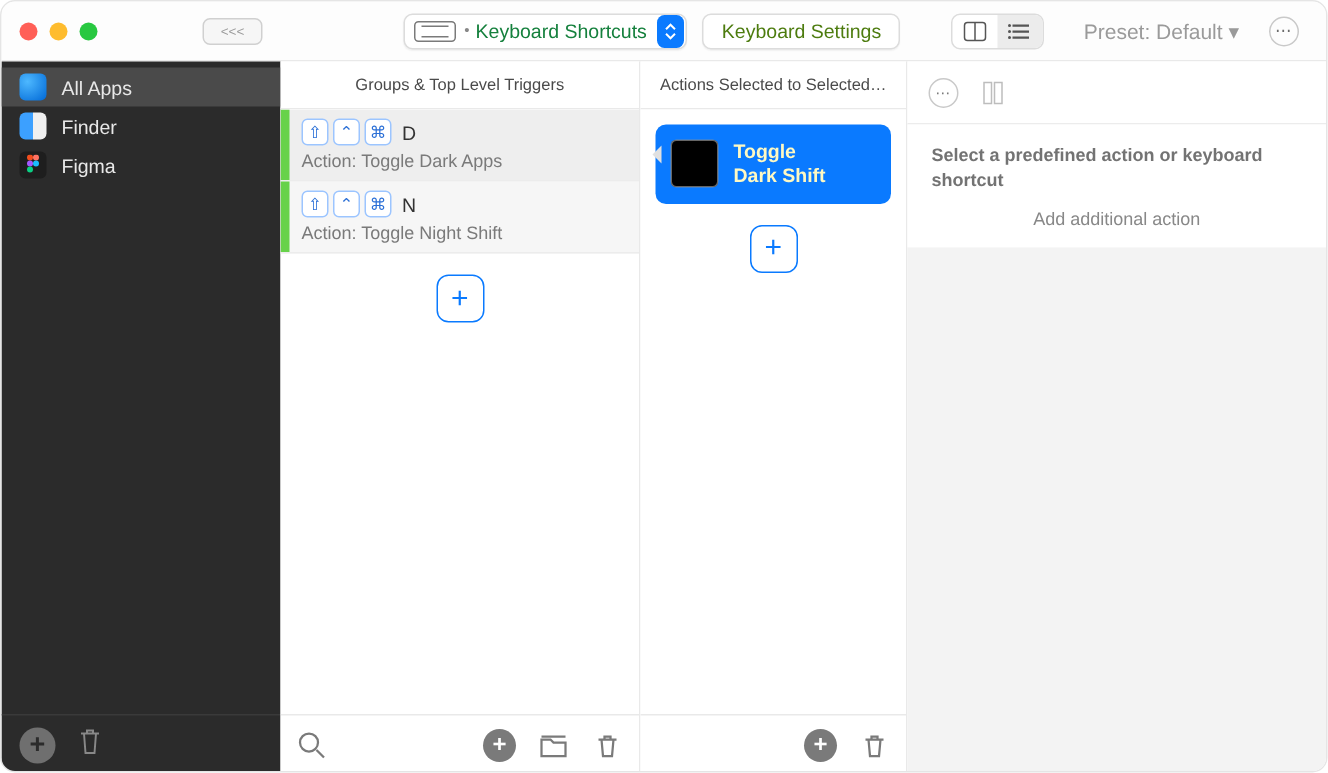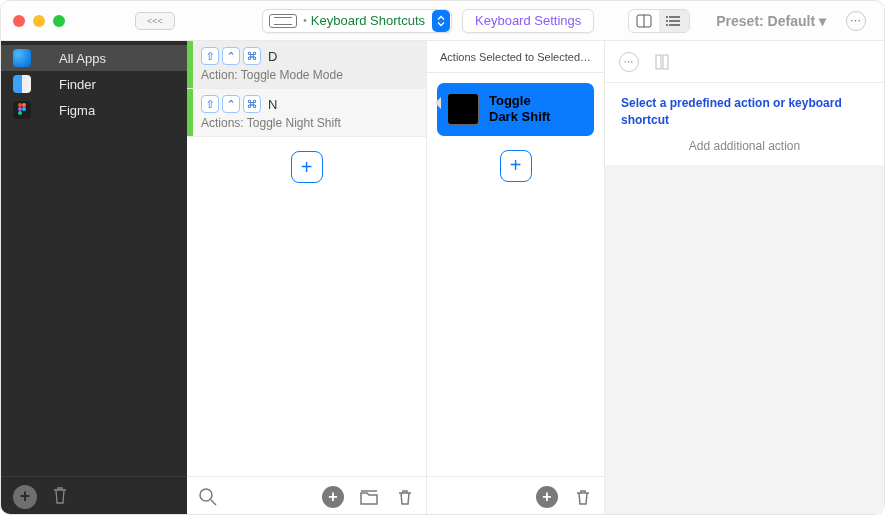--- a/index.html
+++ b/index.html
@@ -13,30 +13,30 @@
 .chevbox{margin-left:50px;width:40px;height:18px;border:1px solid #d0d0d0;border-radius:5px;display:flex;align-items:center;justify-content:center;font-size:9px;color:#9a9a9a;background:#f6f6f6}
 .spacer{flex:1}
 .toolbar-group{display:flex;align-items:center;gap:10px}
 .popup-btn{display:flex;align-items:center;height:24px;border:1px solid #dcdcdc;border-radius:6px;background:#fff;box-shadow:0 0.5px 1px rgba(0,0,0,0.05)}
 .popup-btn .kb-icon{width:28px;height:14px;margin:0 6px;border:1px solid #7a7a7a;border-radius:3px;position:relative;display:flex;align-items:center;justify-content:center}
 .kb-icon::before{content:"";width:18px;height:6px;border-top:1px solid #7a7a7a;border-bottom:1px solid #7a7a7a}
 .popup-btn .dot{color:#888;margin-right:4px;font-size:10px}
 .popup-btn .lbl{font-size:13px;color:#15803d;padding-right:6px}
 .popup-btn .arrows{width:18px;height:22px;background:#0a7aff;border-radius:5px;display:flex;flex-direction:column;align-items:center;justify-content:center;margin:1px}
 .popup-btn .arrows svg{width:8px;height:6px}
-.btn{height:24px;padding:0 12px;border:1px solid #dcdcdc;border-radius:6px;background:#fff;font-size:13px;color:#8b5cf6;display:flex;align-items:center;box-shadow:0 0.5px 1px rgba(0,0,0,0.05)}
+.btn{height:24px;padding:0 12px;border:1px solid #dcdcdc;border-radius:6px;background:#fff;font-size:13px;color:#4d7c0f;display:flex;align-items:center;box-shadow:0 0.5px 1px rgba(0,0,0,0.05)}
 .seg{display:flex;height:24px;border:1px solid #dcdcdc;border-radius:6px;overflow:hidden;background:#fff}
 .seg .s{width:30px;display:flex;align-items:center;justify-content:center;color:#555}
 .seg .s.active{background:#ececec}
-.preset{font-size:14px;color:#9a9a9a;font-weight:700;margin-left:18px}
+.preset{font-size:14px;color:#9a9a9a;font-weight:400;margin-left:18px}
 .circ-ellipsis{width:20px;height:20px;border:1px solid #c9c9c9;border-radius:50%;display:flex;align-items:center;justify-content:center;color:#6b6b6b;margin-left:12px;margin-right:6px;font-size:11px;letter-spacing:1px}
 .main{display:flex;height:475px}
 .sidebar{width:186px;background:#2b2b2b;display:flex;flex-direction:column}
 .sb-items{flex:1;padding-top:4px}
-.sb-item{height:26px;display:flex;align-items:center;padding:0 12px;gap:28px;font-size:13px;color:#e8e8e8}
+.sb-item{height:26px;display:flex;align-items:center;padding:0 12px;gap:10px;font-size:13px;color:#e8e8e8}
 .sb-item.selected{background:#4a4a4a}
 .sb-item .ic{width:18px;height:18px;border-radius:4px;display:flex;align-items:center;justify-content:center;font-size:12px}
 .ic.all{background:radial-gradient(circle at 30% 30%,#4db8ff,#0068d6)}
 .ic.figma{background:#1e1e1e}
 .ic.finder{background:linear-gradient(90deg,#3ca0ff 50%,#f0f0f0 50%);position:relative}
 .sb-footer{height:40px;display:flex;align-items:center;gap:14px;padding:0 12px;border-top:1px solid #3a3a3a}
 .sb-footer .plus{width:24px;height:24px;border-radius:50%;background:#6f6f6f;color:#2b2b2b;display:flex;align-items:center;justify-content:center;font-size:18px;font-weight:600}
 .sb-footer .trash svg{width:18px;height:20px;stroke:#888;fill:none}
 .col{display:flex;flex-direction:column;border-right:1px solid #e9e9e9;position:relative}
 .col-header{height:32px;display:flex;align-items:center;justify-content:center;font-size:11px;color:#4a4a4a;border-bottom:1px solid #e9e9e9;background:#fff;padding:0 8px;white-space:nowrap;overflow:hidden;text-overflow:ellipsis}
@@ -54,28 +54,28 @@
 .action-line{font-size:12px;color:#7a7a7a}
 .add-btn{width:32px;height:32px;border:1.5px solid #0a7aff;border-radius:8px;display:flex;align-items:center;justify-content:center;color:#0a7aff;font-size:20px;font-weight:400;margin:14px auto;background:#fff}
 .col-footer{height:40px;display:flex;align-items:center;padding:0 10px;gap:14px;border-top:1px solid #e9e9e9;background:#fff}
 .col-footer .spacer{flex:1}
 .foot-ic{width:22px;height:22px;display:flex;align-items:center;justify-content:center;color:#7a7a7a}
 .foot-ic svg{width:20px;height:20px;stroke:#7a7a7a;fill:none;stroke-width:1.5}
 .foot-plus{width:22px;height:22px;border-radius:50%;background:#7a7a7a;color:#fff;display:flex;align-items:center;justify-content:center;font-size:16px;font-weight:600}
 .action-card{margin:10px 10px 0 10px;background:#0a7aff;border-radius:7px;padding:10px;display:flex;align-items:center;gap:10px;position:relative}
 .action-card::before{content:"";position:absolute;left:-8px;top:14px;border:6px solid transparent;border-right-color:#e0e0e0}
 .action-thumb{width:32px;height:32px;background:#000;border-radius:4px;border:1px solid rgba(255,255,255,0.4)}
-.action-label{color:#000000;font-size:13px;font-weight:600;line-height:1.25}
+.action-label{color:#fef9c3;font-size:13px;font-weight:600;line-height:1.25}
 .col2 .triggers{background:#fff}
 .col3-titlebar{height:42px;display:flex;align-items:center;padding:0 14px;gap:10px;border-bottom:1px solid #ececec;background:#fff}
 .col3-titlebar .circ{width:20px;height:20px;border:1px solid #c9c9c9;border-radius:50%;display:flex;align-items:center;justify-content:center;font-size:10px;color:#7a7a7a;letter-spacing:1px}
 .col3-titlebar .title{flex:1;font-size:13px;font-weight:700;color:#2a2a2a;text-align:left;padding-left:6px}
 .col3-titlebar .colic{width:14px;height:16px;margin-left:6px}
 .col3-body{padding:12px 16px;background:#fff}
-.help-text{font-size:12px;font-weight:700;color:#1d4ed8;line-height:1.4;margin-bottom:10px}
+.help-text{font-size:12px;font-weight:700;color:#737373;line-height:1.4;margin-bottom:10px}
 .select{height:28px;border:1px solid #dcdcdc;border-radius:6px;background:#fff;display:flex;align-items:center;justify-content:center;font-size:13px;color:#2a2a2a;position:relative;box-shadow:0 0.5px 1px rgba(0,0,0,0.05)}
 .select .chev{position:absolute;right:10px;color:#6a6a6a;font-size:10px}
 .add-action-link{text-align:center;font-size:12px;color:#888;margin-top:10px}
 .col3-rest{flex:1;background:#f3f3f3}
 </style>
 </head>
 <body>
 
 <div class="titlebar">
   <div class="traffic">
@@ -154,43 +154,44 @@
       <div class="plus">+</div>
       <div class="trash">
         <svg viewBox="0 0 18 20">
             <path d="M3 5h12M7 5V3h4v2M5 5l1 13h6l1-13" stroke-width="1.3"></path>
           </svg>
       </div>
     </div>
   </div>
 
   <div class="col col1">
+    <div class="col-header">Groups &amp; Top Level Triggers</div>
     <div class="triggers">
       <div class="trigger selected">
         <div class="green-bar"></div>
         <div class="trigger-body">
           <div class="key-row">
             <span class="keycap">⇧</span>
             <span class="keycap">⌃</span>
             <span class="keycap">⌘</span>
             <span class="key-letter">D</span>
           </div>
-          <div class="action-line">Action: Toggle Mode Mode</div>
+          <div class="action-line">Action: Toggle Dark Apps</div>
         </div>
       </div>
       <div class="trigger">
         <div class="green-bar"></div>
         <div class="trigger-body">
           <div class="key-row">
             <span class="keycap">⇧</span>
             <span class="keycap">⌃</span>
             <span class="keycap">⌘</span>
             <span class="key-letter">N</span>
           </div>
-          <div class="action-line">Actions: Toggle Night Shift</div>
+          <div class="action-line">Action: Toggle Night Shift</div>
         </div>
       </div>
       <div class="add-btn">+</div>
     </div>
     <div class="col-footer">
       <div class="foot-ic">
         <svg viewBox="0 0 20 20">
             <circle cx="8" cy="8" r="6"></circle>
             <line x1="13" y1="13" x2="18" y2="18"></line>
           </svg>

